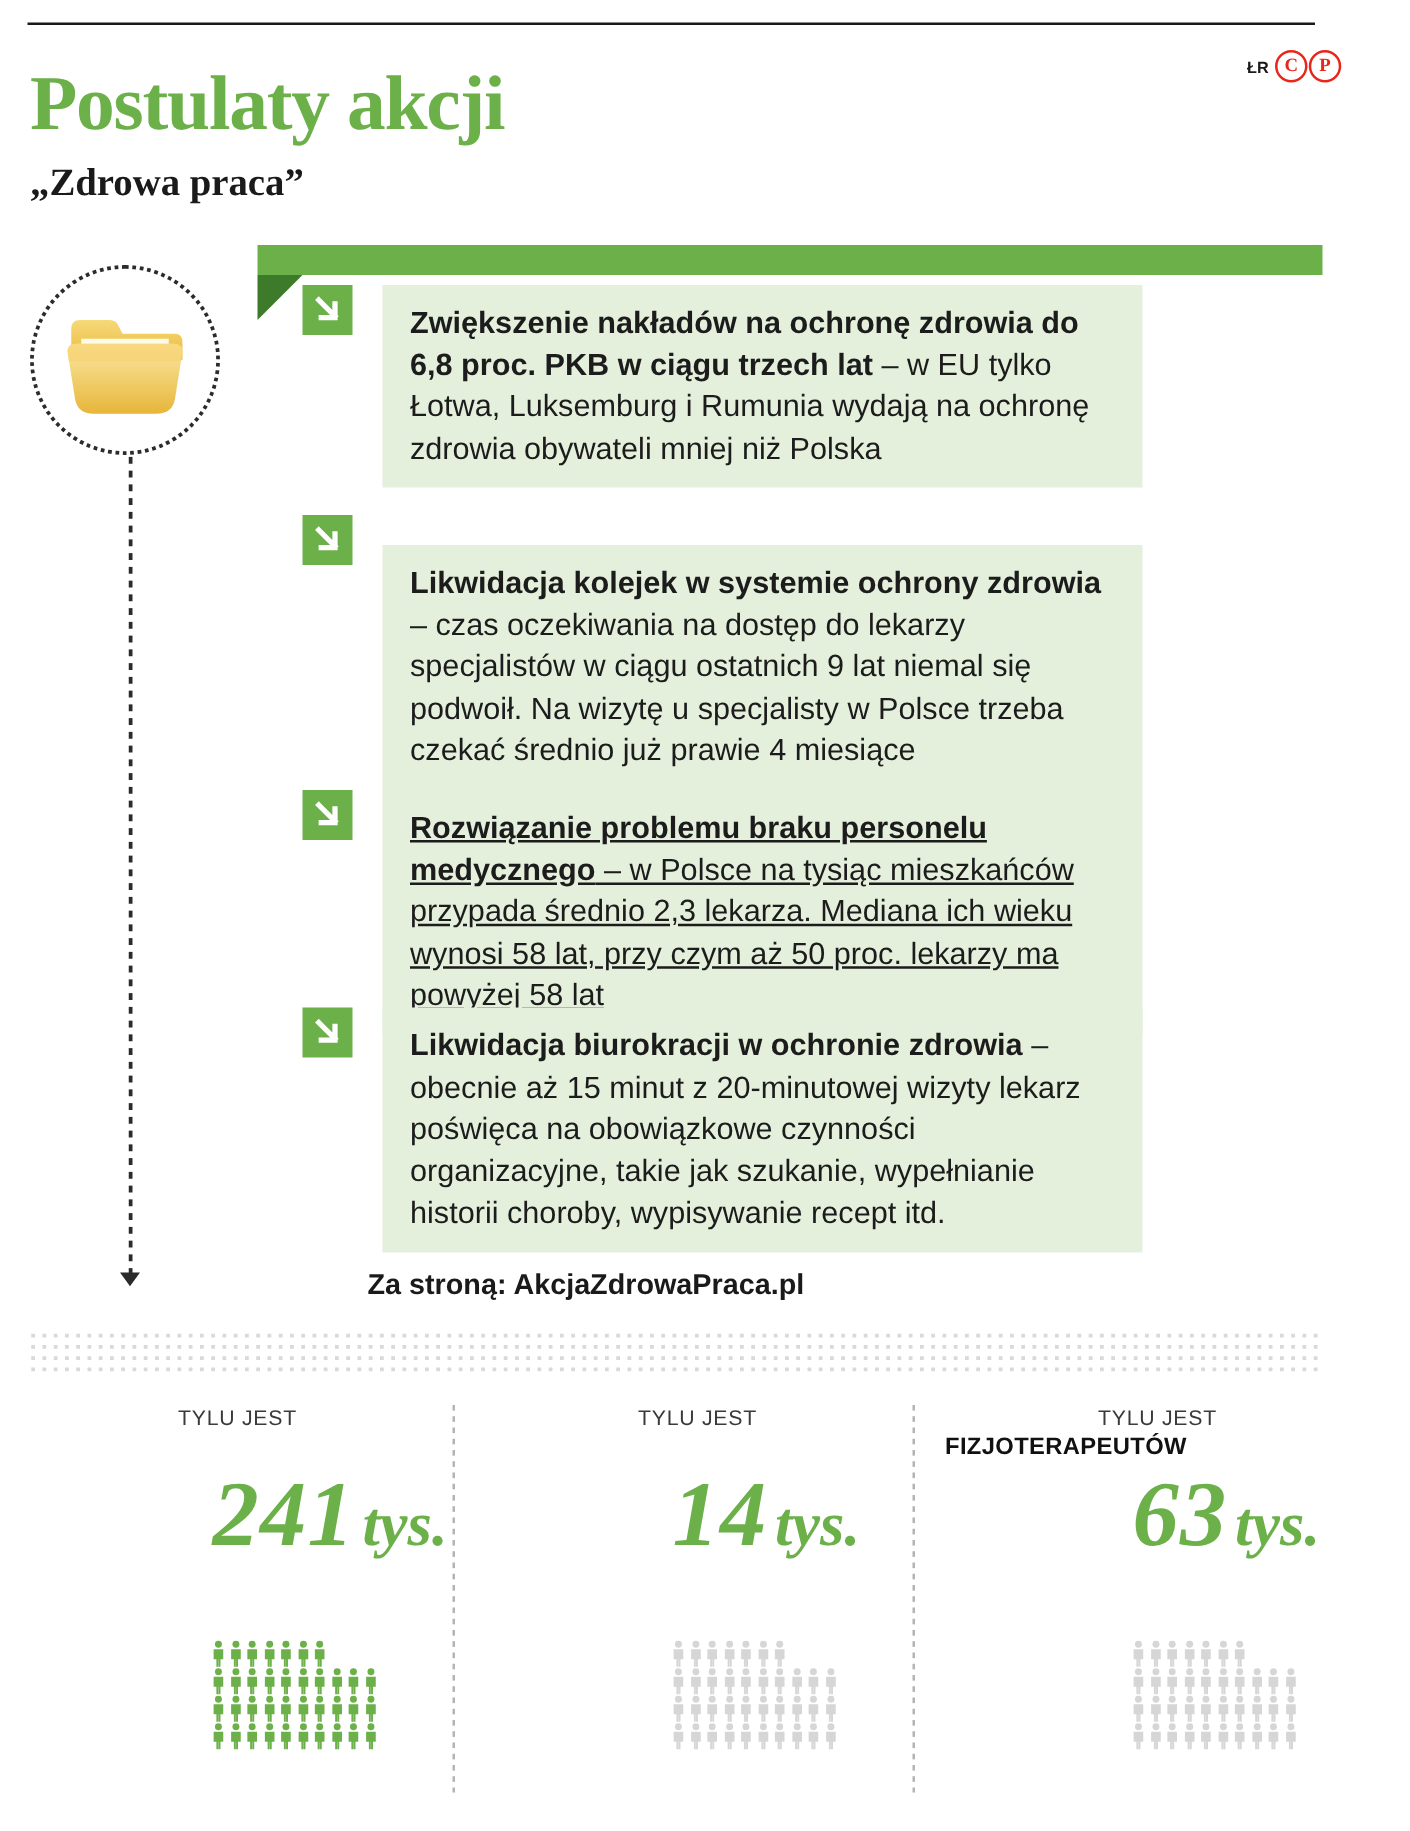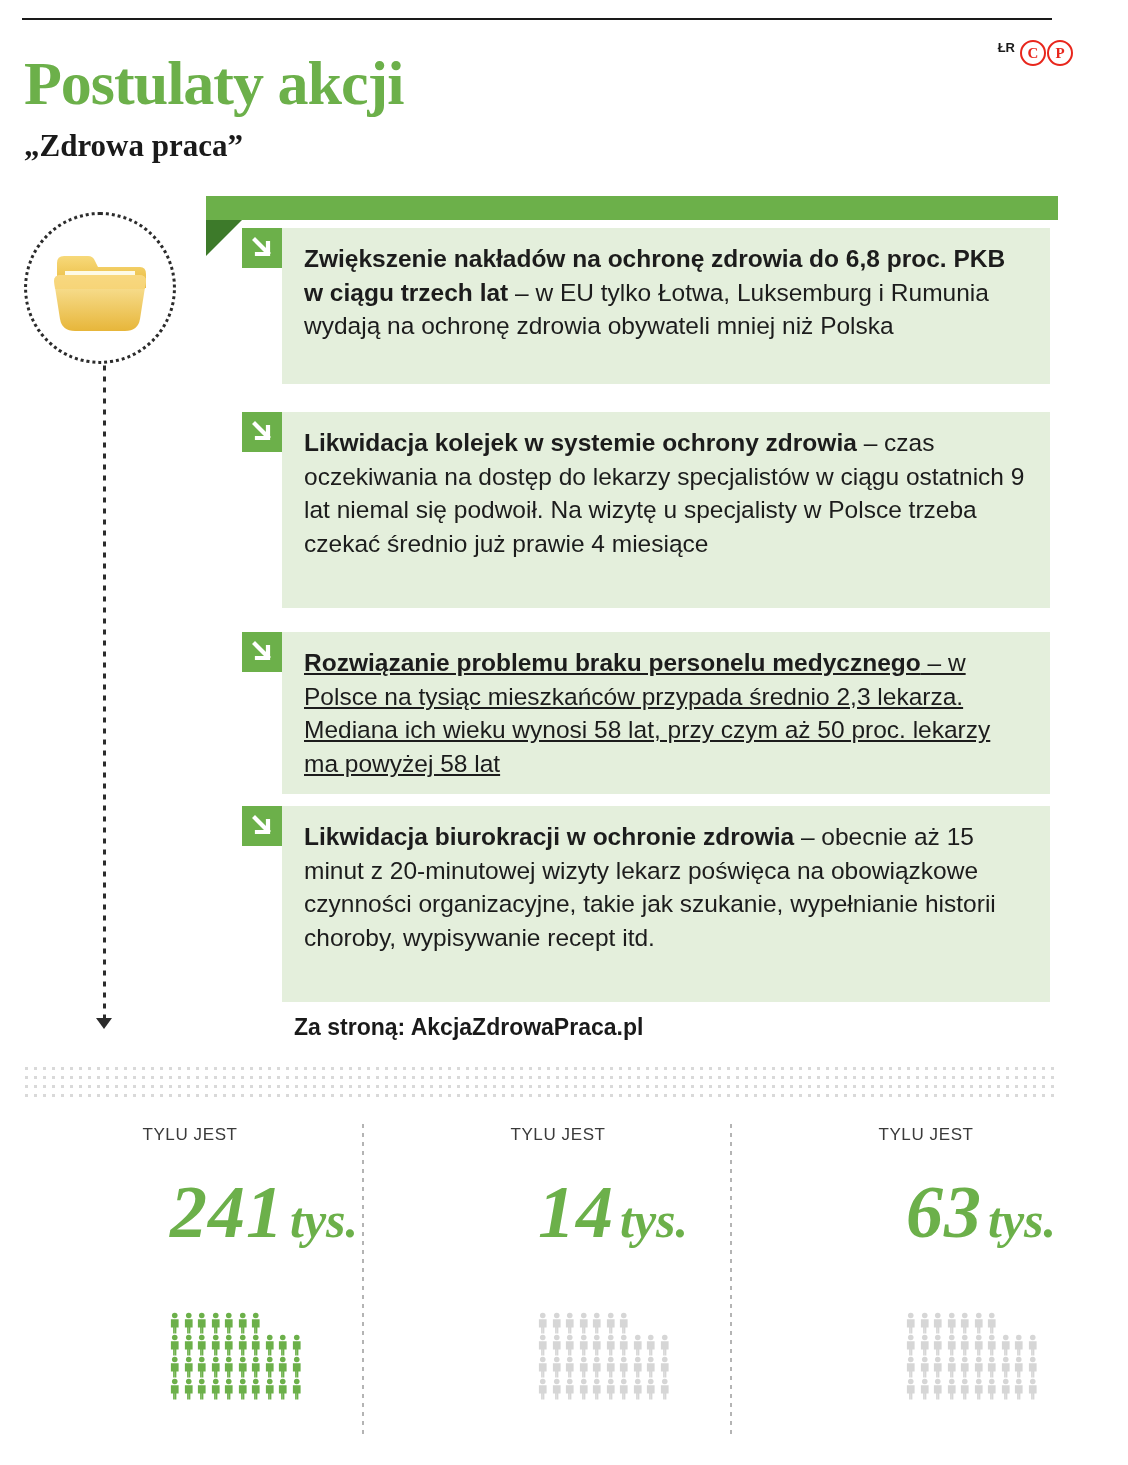--- a/index.html
+++ b/index.html
@@ -10,21 +10,21 @@
     color:#1a1a1a;
     position:relative;
     overflow:hidden;
   }
 
   
   #top-rule{
     position:absolute;left:22px;top:18px;width:1030px;height:2px;background:#1a1a1a;
   }
   #logo-block{
-    position:absolute;right:55px;top:40px;display:flex;gap:5px;
+    position:absolute;right:55px;top:40px;display:flex;align-items:center;gap:5px;
   }
   #logo-lr{
     font-family:"Liberation Sans", sans-serif;
     font-size:13px;font-weight:700;color:#1a1a1a;letter-spacing:0px;
   }
   .cp-circle{
     width:22px;height:22px;border-radius:50%;
     border:2.5px solid #e8261c;color:#e8261c;
     font-family:"Liberation Serif", serif;
     font-size:15px;font-weight:700;
@@ -83,35 +83,35 @@
     border-bottom:36px solid transparent;
   }
 
   
   .bullet{position:absolute;left:242px;}
   .arrow-box{
     position:absolute;left:0;top:0;width:40px;height:40px;background:#6cb04a;
   }
   .arrow-box svg{display:block;}
   .bullet-body{
-    position:absolute;left:40px;top:0;width:768px;
+    position:absolute;left:64px;top:0;width:608px;
     background:#e4efdc;
     box-sizing:border-box;
     padding:14px 20px 14px 22px;
     font-size:24.5px;
     line-height:1.37;
     color:#1c1c1c;
     font-family:"Liberation Sans", sans-serif;
   }
   .bullet-body b{font-weight:700;}
 
   #bullet-0{top:228px;}
   #bullet-0 .bullet-body{min-height:156px;}
   #bullet-1{top:412px;}
-  #bullet-1 .bullet-body{min-height:196px;}
+  #bullet-1 .bullet-body{min-height:196px;margin-top:24px;}
   #bullet-2{top:632px;}
   #bullet-2 .bullet-body{min-height:156px;text-decoration:underline;}
   #bullet-3{top:806px;}
   #bullet-3 .bullet-body{min-height:196px;}
 
   #source-line{
     position:absolute;left:294px;top:1014px;
     font-size:23px;font-weight:700;color:#1a1a1a;
   }
 
@@ -736,20 +736,21 @@
               <path d="M3 7.2 h8 v8.4 h-2.3 v6.2 h-1.6 v-6.2 h-0.2 v6.2 h-1.6 v-6.2 h-2.3 Z" fill="#d6d6d6"></path>
             </svg>
           </span>
         </div>
       </div>
   </div>
 </div>
 
 <div class="stat-col" id="stat-col-2">
   <div class="stat-kicker">TYLU JEST</div>
+  <div class="stat-label">FIZJOTERAPEUTÓW</div>
   <div class="stat-value">
     <span class="num">63</span><span class="unit">tys.</span>
   </div>
   <div class="picto-wrap">
     <div class="picto-main"></div>
     <div class="picto-extra">
         <div class="prow">
           <span class="pfig">
             <svg width="13.5" height="22" viewBox="0 0 14 22">
               <circle cx="7" cy="3.2" r="2.9" fill="#d6d6d6"></circle>

